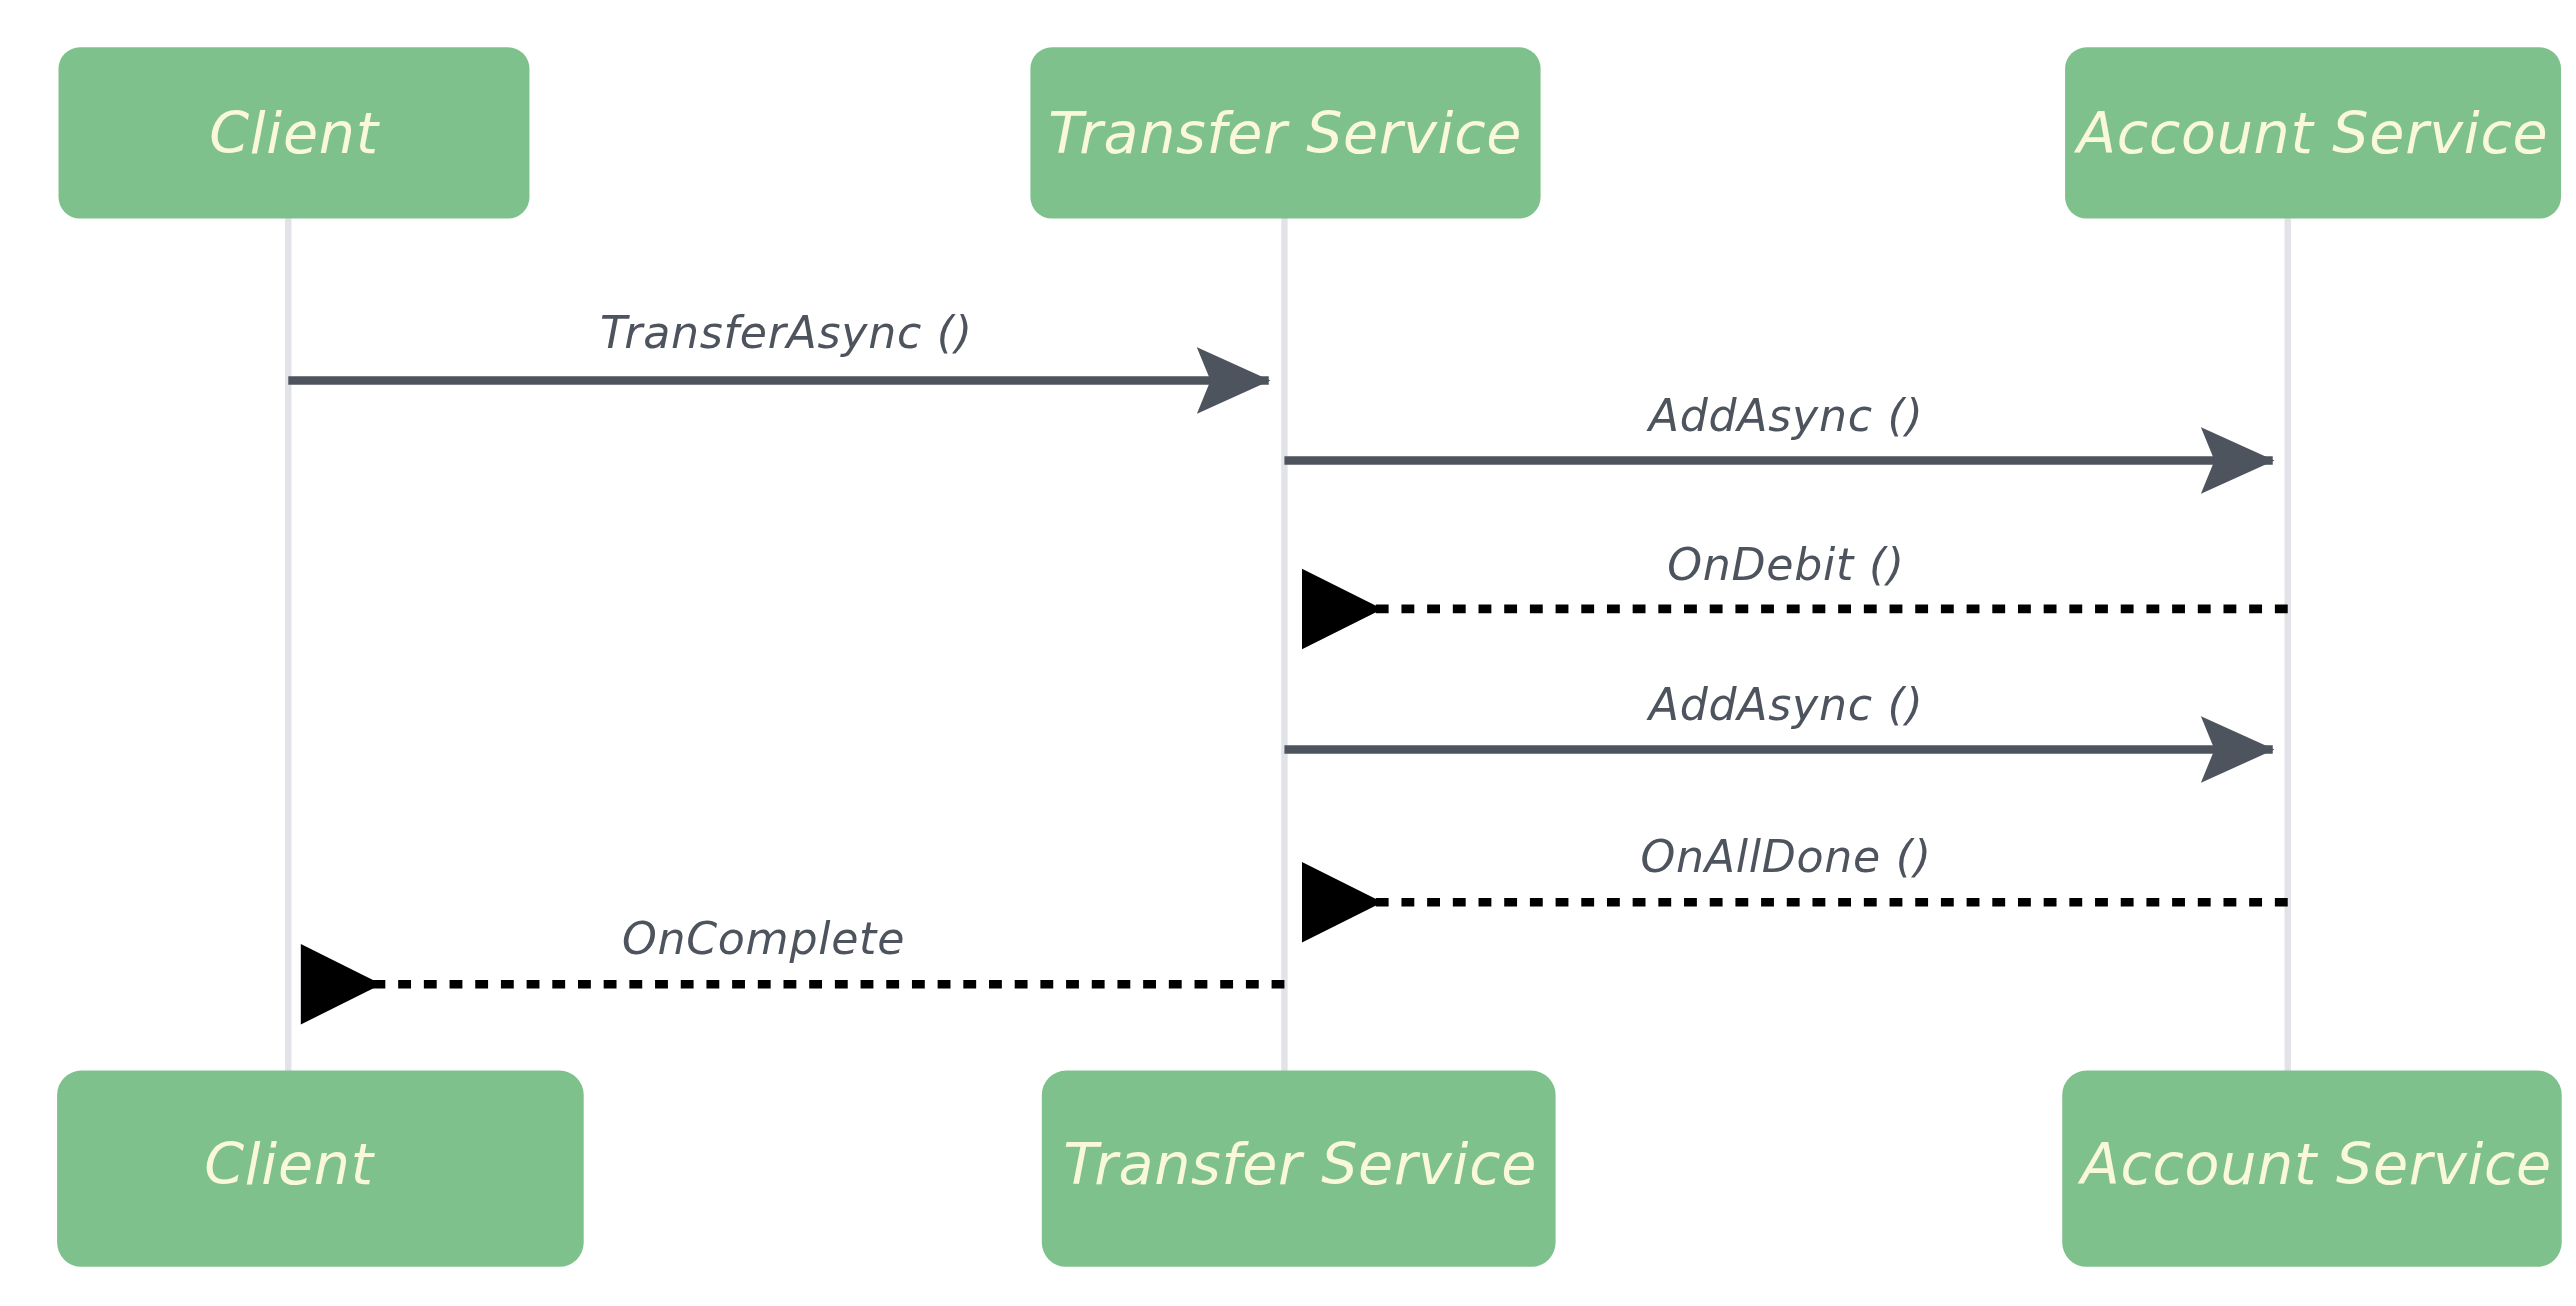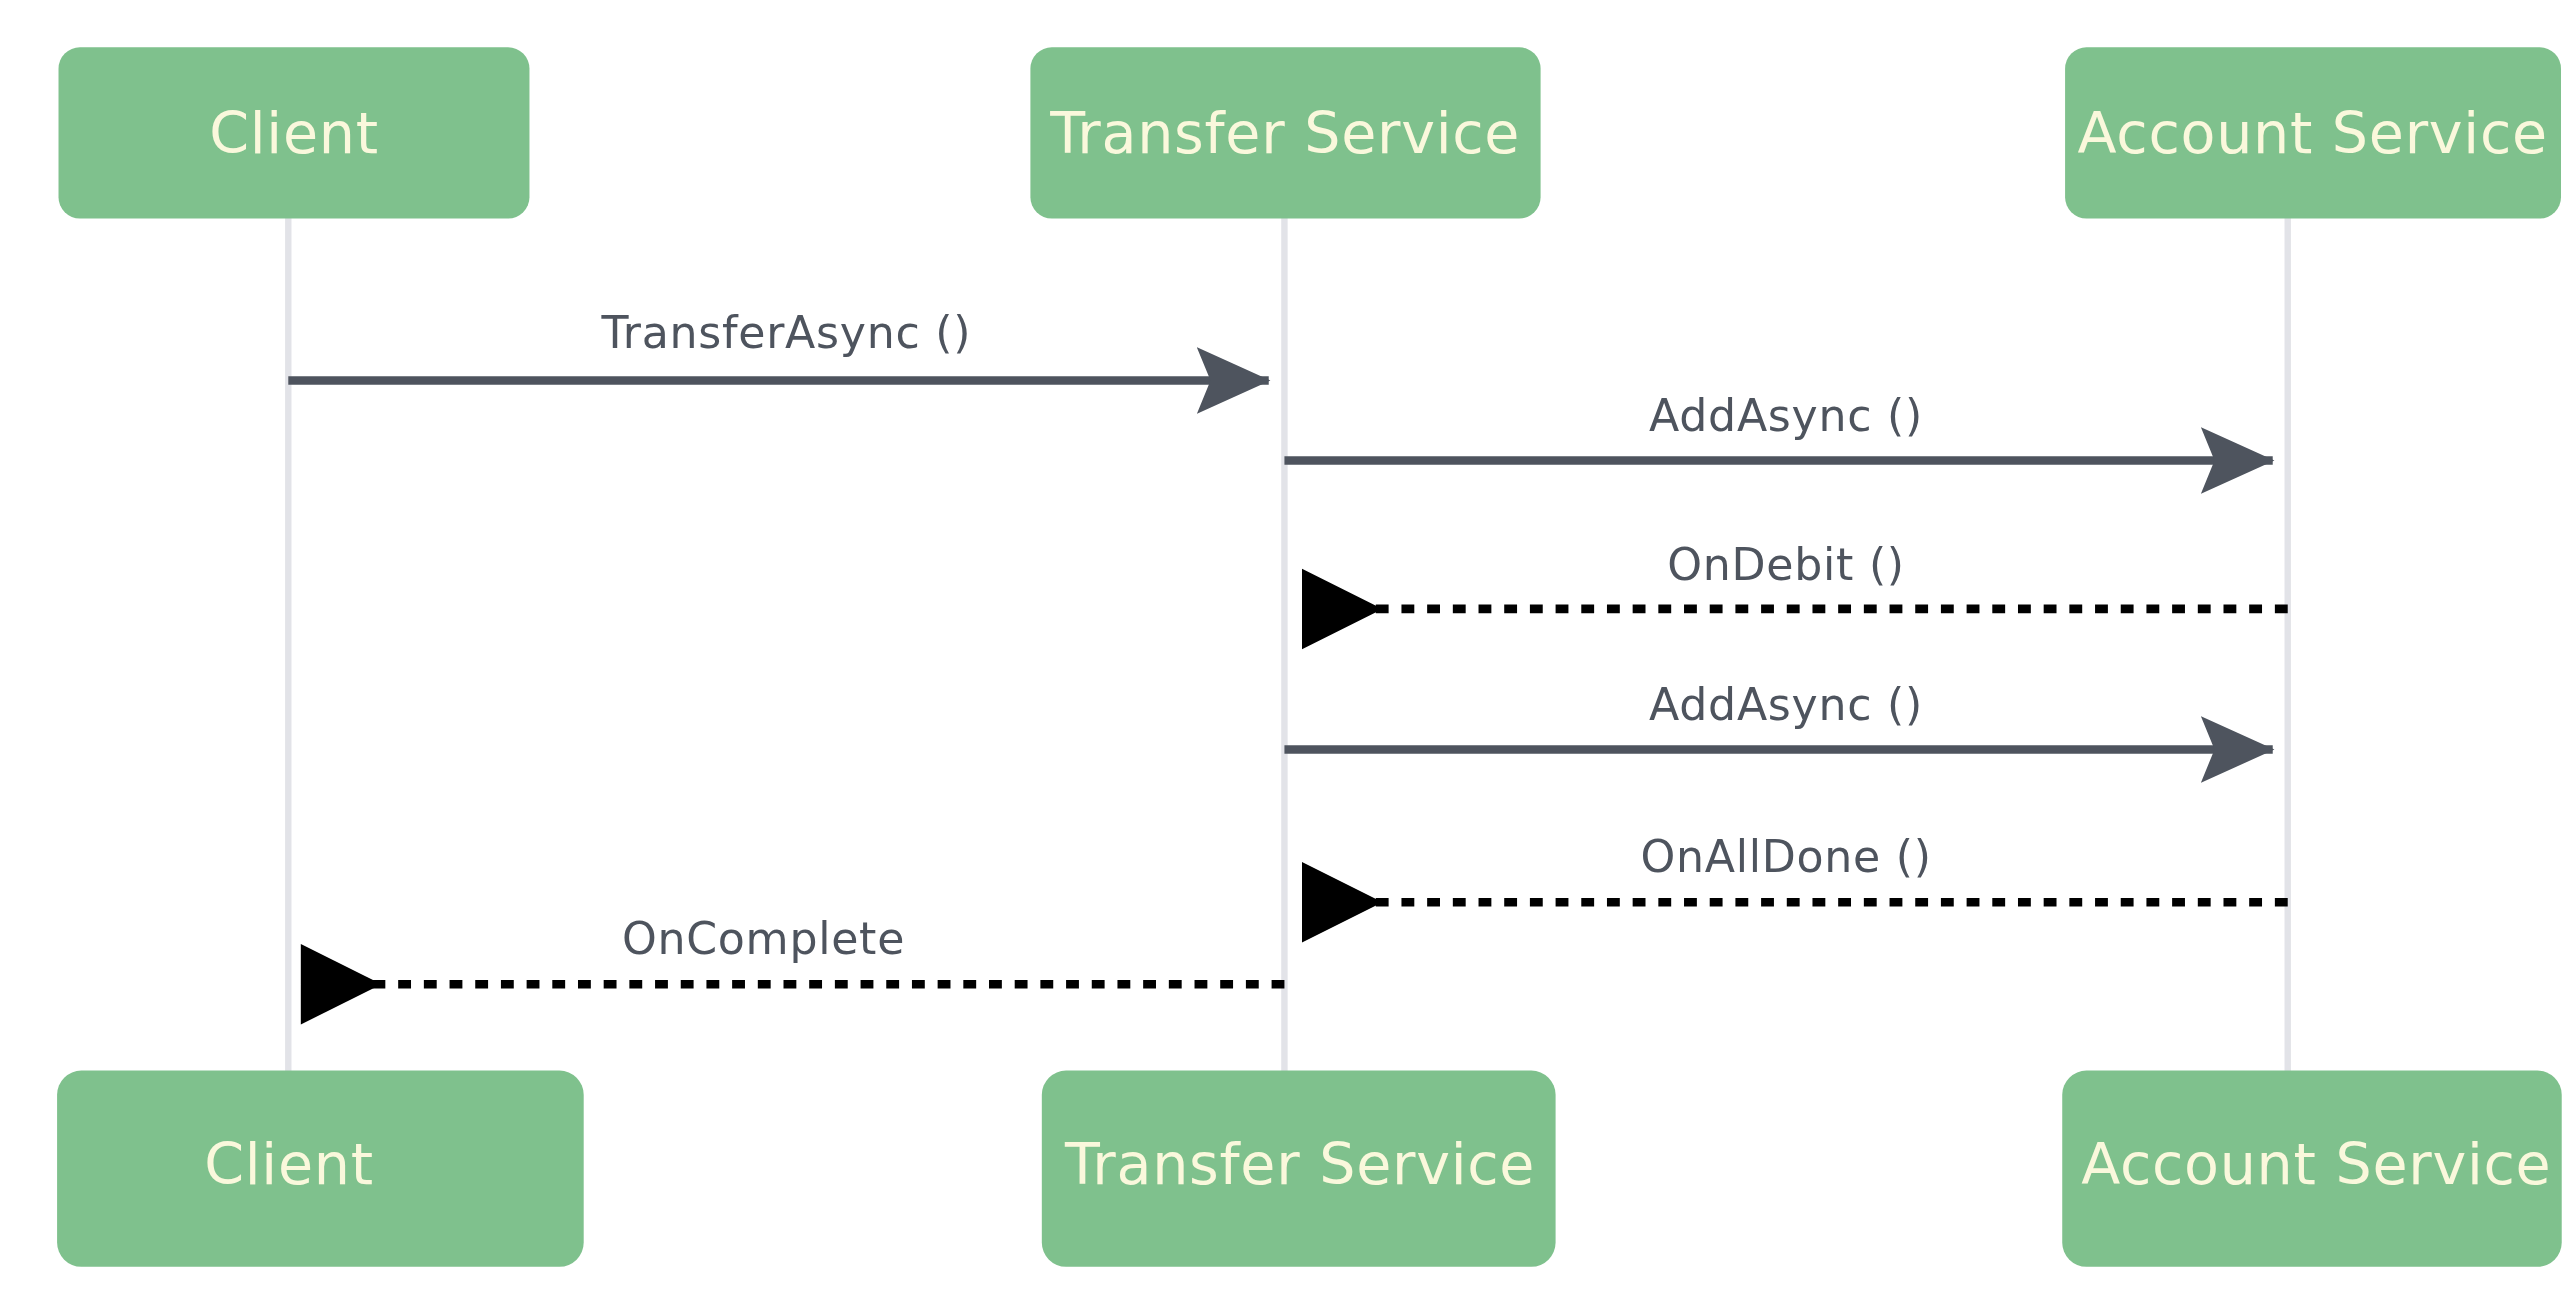--- a/index.html
+++ b/index.html
@@ -12,20 +12,21 @@
     width: 2576px;
     height: 1307px;
     overflow: hidden;
     font-family: "DejaVu Sans", sans-serif;
   }
   #diagram-root {
     position: relative;
     width: 2218px;
     height: 1307px;
     background: #ffffff;
+    font-style: italic;
   }
   svg.diagram-canvas {
     display: block;
     width: 2576px;
     height: 1307px;
   }
   .participant-label {
     font-family: "DejaVu Sans", sans-serif;
     font-size: 80px;
     font-weight: 400;

